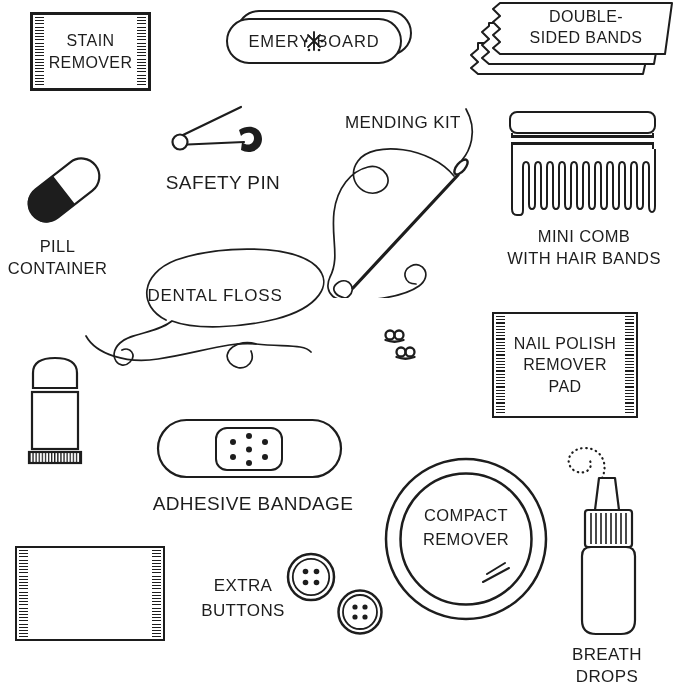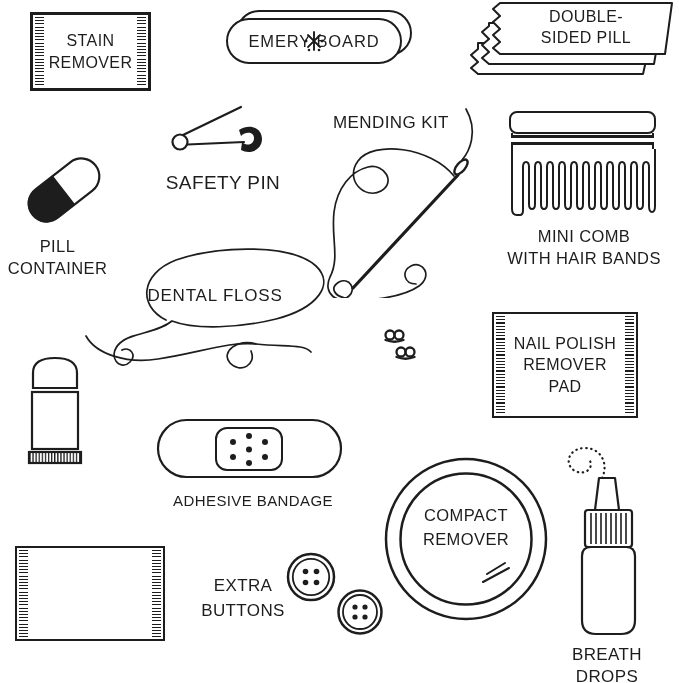--- a/index.html
+++ b/index.html
@@ -76,33 +76,33 @@
   </div>
 
   <svg style="left:465px;top:0px;" width="214" height="82" viewBox="0 0 214 82">
     <g stroke="#1d1d1d" stroke-width="2" fill="#ffffff" stroke-linejoin="round">
       <path d="M 13 43 L 185 43 L 178 74 L 13 74 L 6 68 L 13 62 L 6 55 L 13 49 Z"></path>
       <path d="M 24 23 L 196 23 L 189 64 L 24 64 L 17 58 L 24 52 L 17 45 L 24 39 L 17 32 L 24 26 Z"></path>
       <path d="M 35 3 L 207 3 L 200 54 L 35 54 L 28 48 L 35 42 L 28 35 L 35 29 L 28 22 L 35 16 L 28 9 Z"></path>
     </g>
   </svg>
   <div class="item-label" style="left:502px;top:6px;width:168px;font-size:16px;">DOUBLE-
-SIDED PILL</div>
+SIDED BANDS</div>
 
   <svg style="left:158px;top:98px;" width="145" height="62" viewBox="0 0 145 62">
     <g stroke="#1d1d1d" stroke-width="2.2" fill="none" stroke-linecap="round">
       <circle cx="22" cy="44" r="7.5"></circle>
       <path d="M 29.5 46.5 L 86 44"></path>
       <path d="M 25 37 L 83 9"></path>
     </g>
     <path d="M 81 32 C 92 25 104 30 104 41 C 104 52 92 57 83 52 L 84 44 C 90 49 96 46 96 40 C 96 34 88 33 83 38 Z" fill="#1d1d1d"></path>
   </svg>
   <div class="item-label" style="left:158px;top:170px;width:130px;font-size:19px;">SAFETY PIN</div>
 
-  <div class="item-label" style="left:316px;top:112px;width:150px;">MENDING KIT</div>
+  <div class="item-label" style="left:328px;top:112px;width:150px;">MENDING KIT</div>
   <svg style="left:315px;top:100px;" width="165" height="198" viewBox="0 0 165 198">
     <g stroke="#1d1d1d" stroke-width="1.7" fill="none" stroke-linecap="round">
       <path d="M 151 9 C 164 32 154 52 147 60"></path>
       <path d="M 139 76 C 116 47 58 40 43 61 C 29 80 50 100 66 91 C 81 83 70 63 53 67 C 36 71 22 88 19 112 C 16 138 25 158 15 177 C 7 194 24 205 34 196 C 42 189 34 177 24 182 C 14 188 20 196 30 198 C 55 203 90 196 104 186 C 118 176 108 160 96 166 C 86 171 89 184 101 184"></path>
     </g>
     <path d="M 143 75 L 38 188" stroke="#1d1d1d" stroke-width="3.2" stroke-linecap="round"></path>
     <ellipse cx="146" cy="67" rx="4.2" ry="9" transform="rotate(40 146 67)" fill="#ffffff" stroke="#1d1d1d" stroke-width="2.4"></ellipse>
   </svg>
 
   <svg style="left:500px;top:105px;" width="165" height="118" viewBox="0 0 165 118">
@@ -172,21 +172,21 @@
     <g fill="#1d1d1d">
       <circle cx="78" cy="26" r="3"></circle>
         <circle cx="78" cy="41" r="3"></circle>
       <circle cx="94" cy="20" r="3"></circle>
         <circle cx="94" cy="33.5" r="3"></circle>
         <circle cx="94" cy="47" r="3"></circle>
       <circle cx="110" cy="26" r="3"></circle>
         <circle cx="110" cy="41" r="3"></circle>
     </g>
   </svg>
-  <div class="item-label" style="left:147px;top:491px;width:212px;font-size:15px;">ADHESIVE BANDAGE</div>
+  <div class="item-label" style="left:147px;top:491px;width:212px;font-size:19px;">ADHESIVE BANDAGE</div>
 
   <svg style="left:378px;top:450px;" width="176" height="180" viewBox="0 0 176 180">
     <circle cx="88" cy="89" r="80" fill="#ffffff" stroke="#1d1d1d" stroke-width="2.5"></circle>
     <circle cx="88" cy="89" r="65.5" fill="#ffffff" stroke="#1d1d1d" stroke-width="2.5"></circle>
     <path d="M 109 124 L 127 113 M 105 132 L 131 118" stroke="#1d1d1d" stroke-width="2" stroke-linecap="round"></path>
   </svg>
   <div class="item-label" style="left:400px;top:504px;width:132px;font-size:16.5px;line-height:1.45;">COMPACT
 REMOVER</div>
 
   <div class="packet" style="left:15px;top:546px;width:150px;height:95px;">

